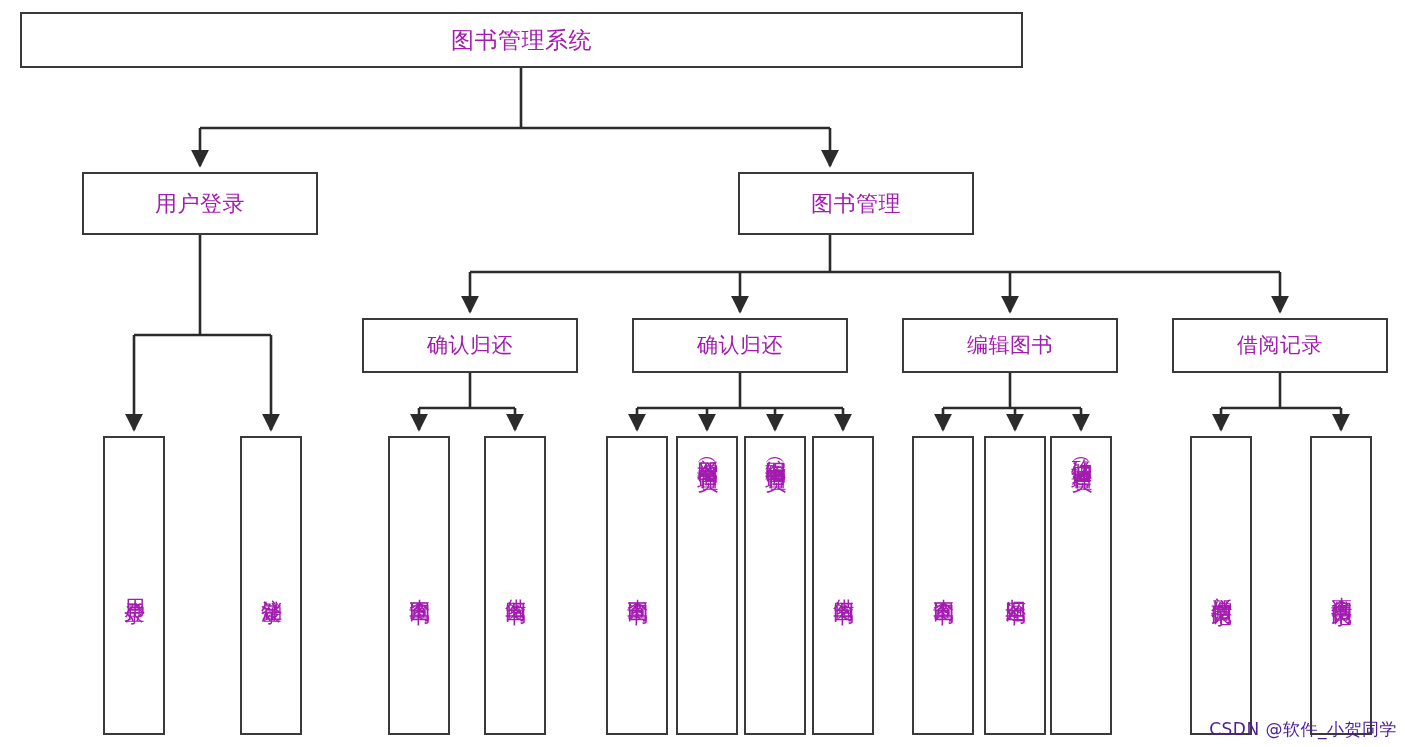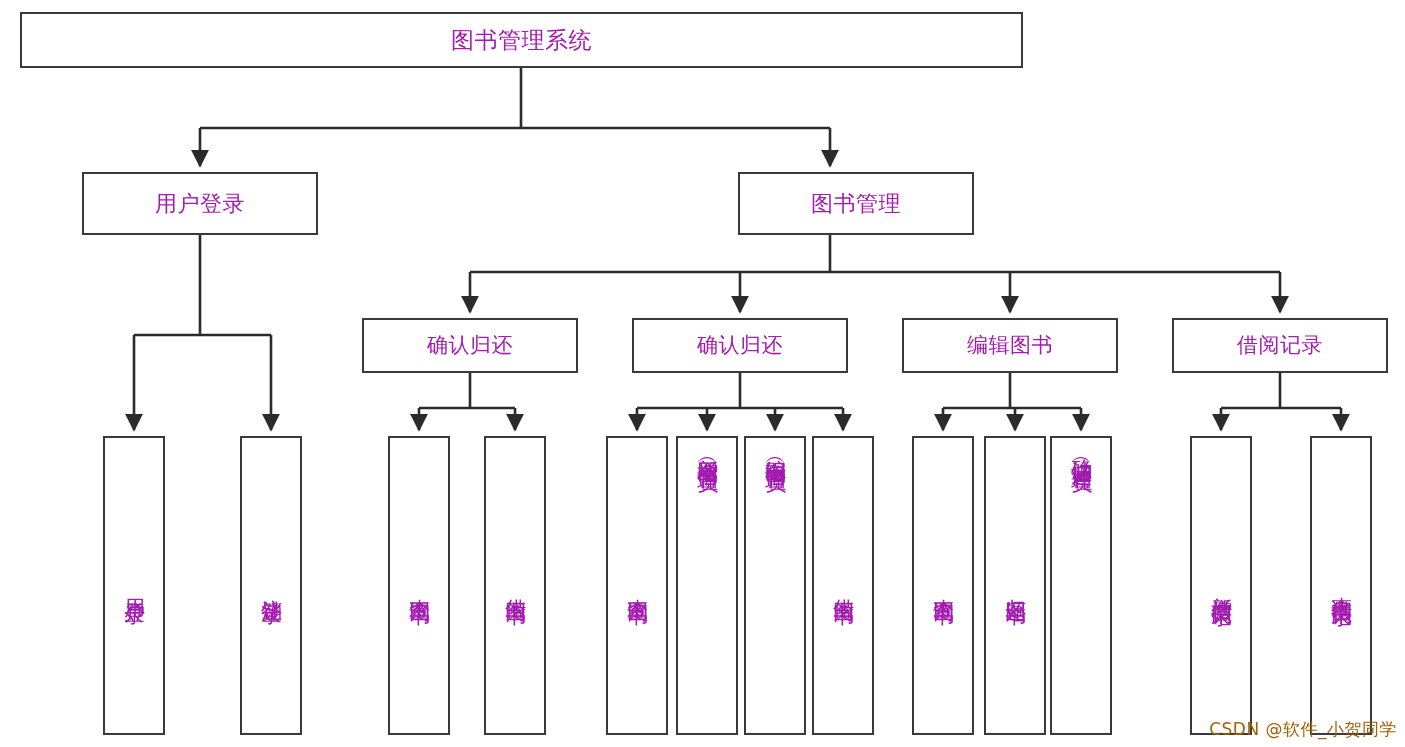--- a/index.html
+++ b/index.html
@@ -62,21 +62,21 @@
   }
   .node.leaf.center-text {
     align-items: center;
     padding-top: 0;
   }
   .watermark {
     position: absolute;
     right: 8px;
     bottom: 6px;
     font-size: 17px;
-    color: #a16207;
+    color: #4c1d95;
     letter-spacing: 0.5px;
     white-space: nowrap;
     user-select: none;
   }
 </style>
 </head>
 <body>
 
 <div id="canvas">
 

